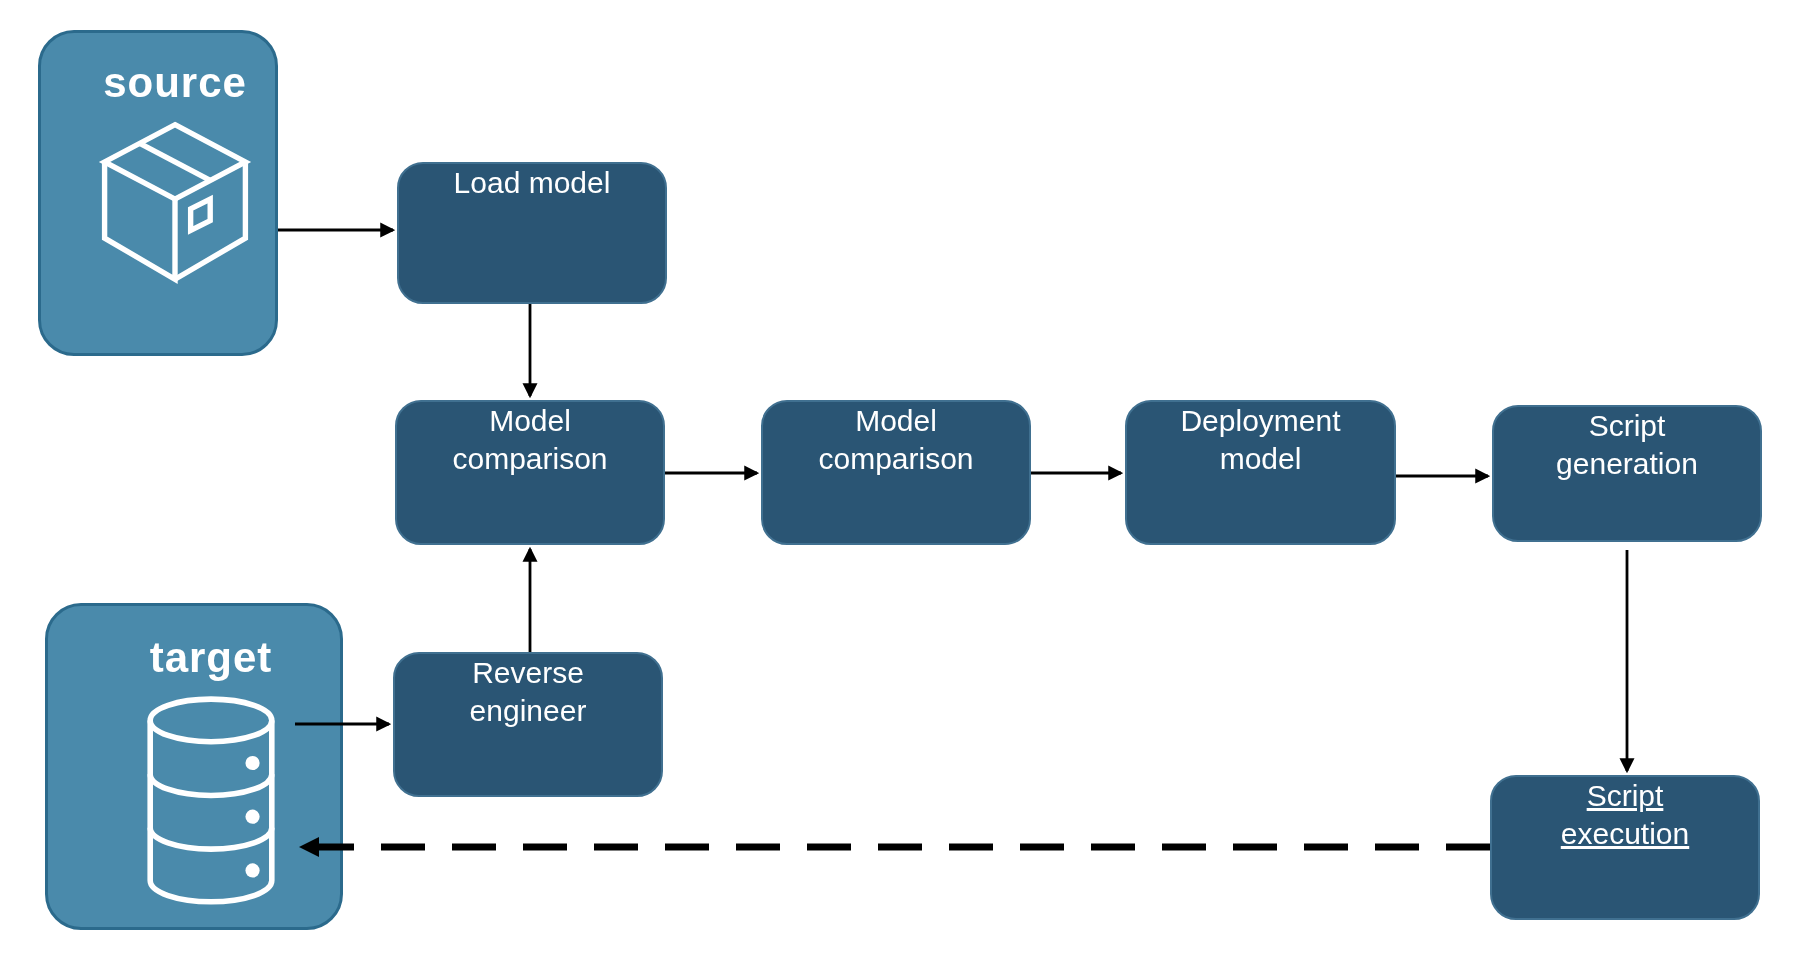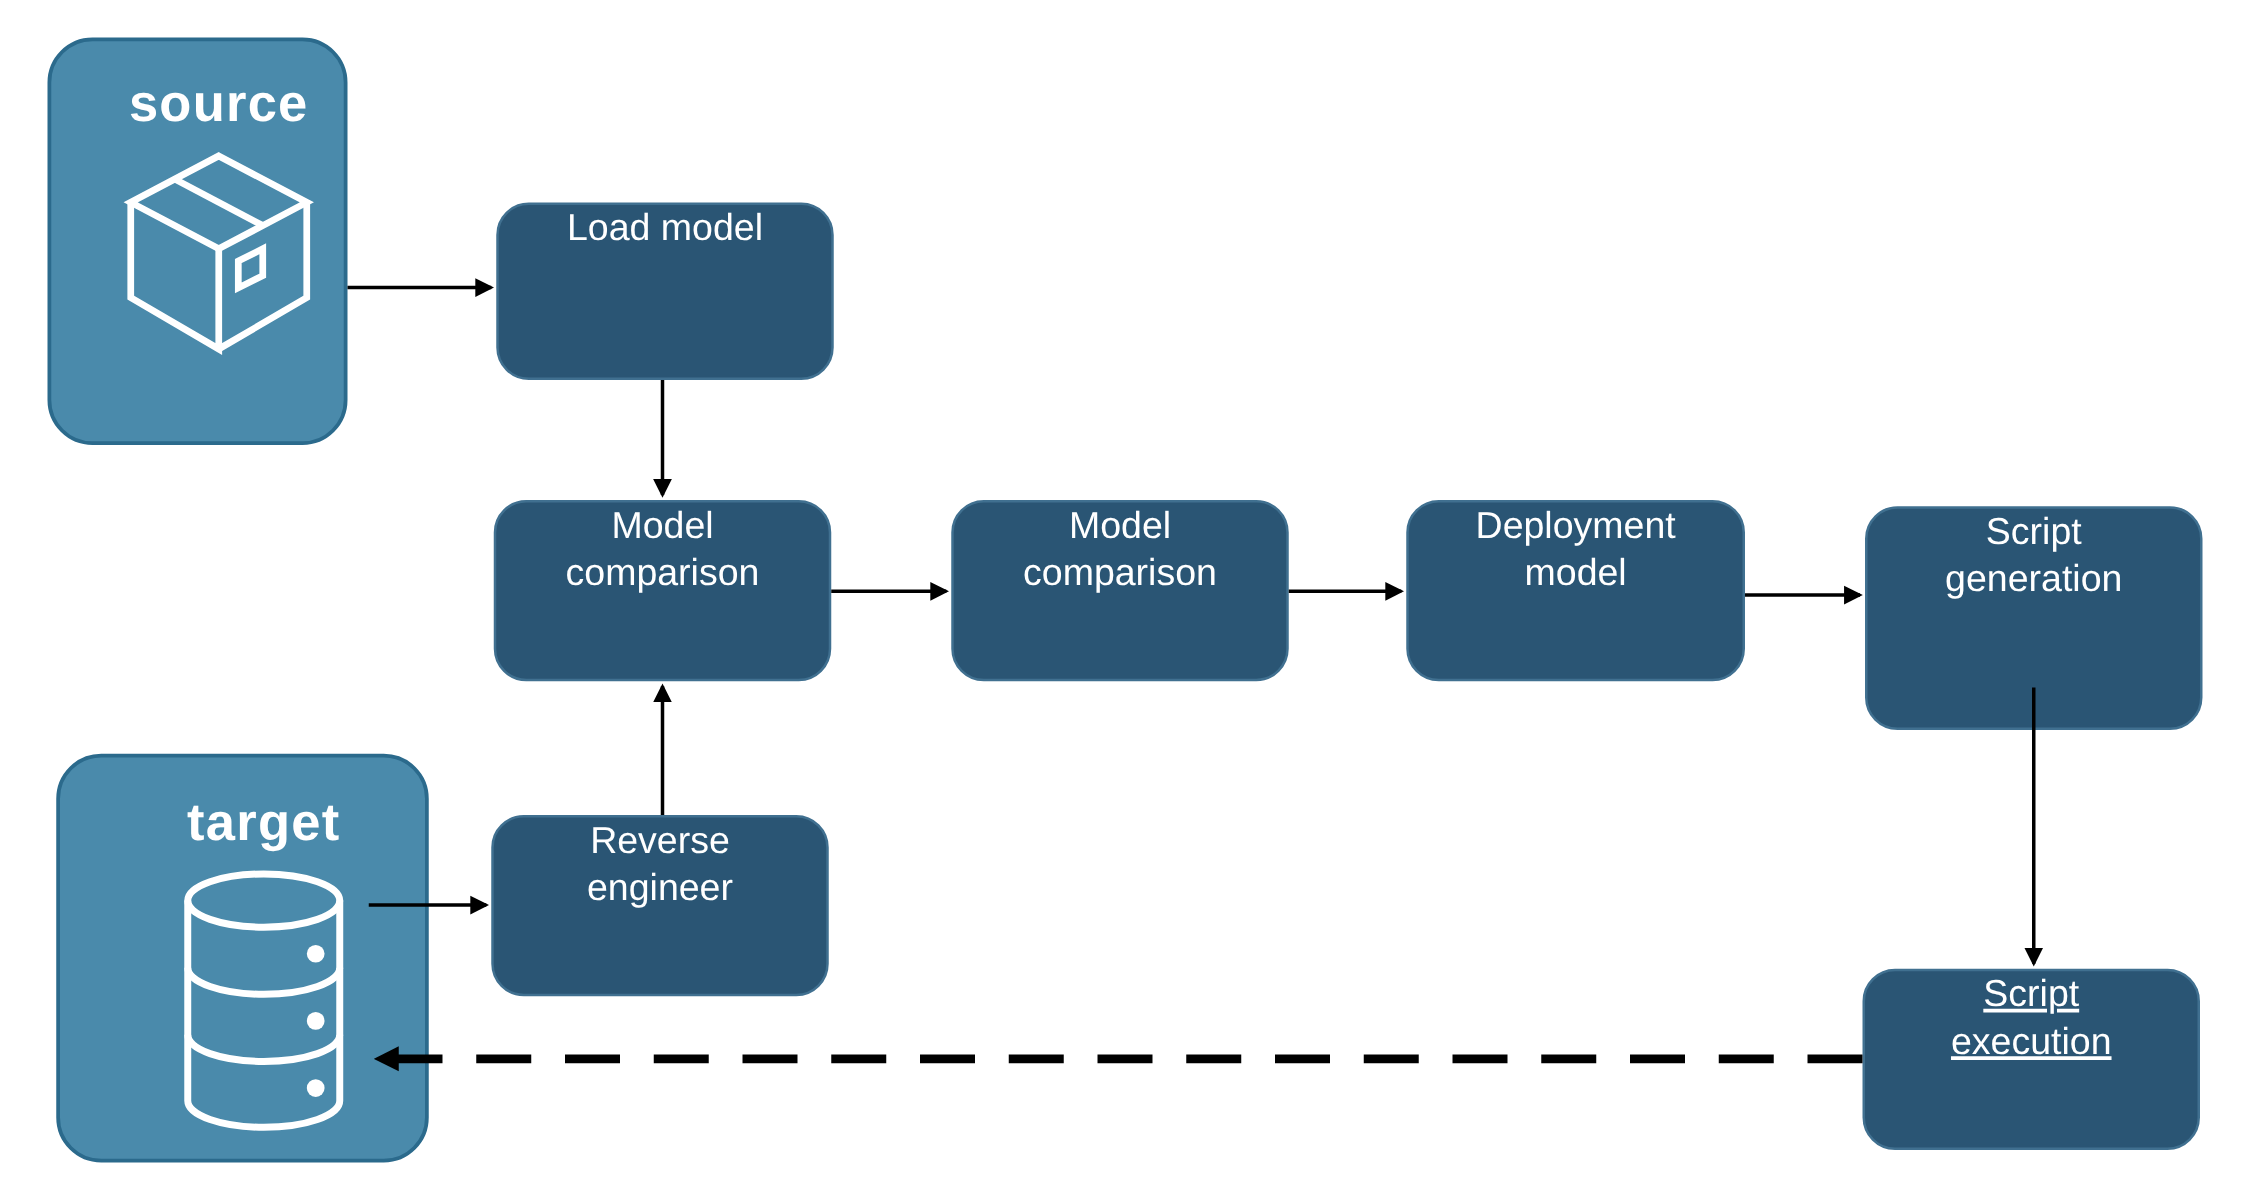--- a/index.html
+++ b/index.html
@@ -16,21 +16,21 @@
     border:2px solid var(--node-border,#407090);
     border-radius:26px;
     color:var(--text,#fff);
     display:flex;align-items:flex-start;justify-content:center;text-align:center;
     font-size:30px;line-height:1.28;padding:0 34px;
   }
   #n-load{left:397px;top:162px;width:270px;height:142px;}
   #n-comp{left:395px;top:400px;width:270px;height:145px;}
   #n-diff{left:761px;top:400px;width:270px;height:145px;}
   #n-depl{left:1125px;top:400px;width:271px;height:145px;}
-  #n-sgen{left:1492px;top:405px;width:270px;height:179px;}
+  #n-sgen{left:1492px;top:405px;width:270px;height:137px;}
   #n-reng{left:393px;top:652px;width:270px;height:145px;}
   #n-sexe{left:1490px;top:775px;width:270px;height:145px;text-decoration:underline;}
   .group{
     position:absolute;box-sizing:border-box;
     background:var(--group-fill,#4a8aab);
     border:3px solid var(--group-border,#2b6a8c);
     border-radius:36px;
     display:flex;flex-direction:column;align-items:center;padding-left:34px;
   }
   #g-source{left:38px;top:30px;width:240px;height:326px;padding-top:28px;}

